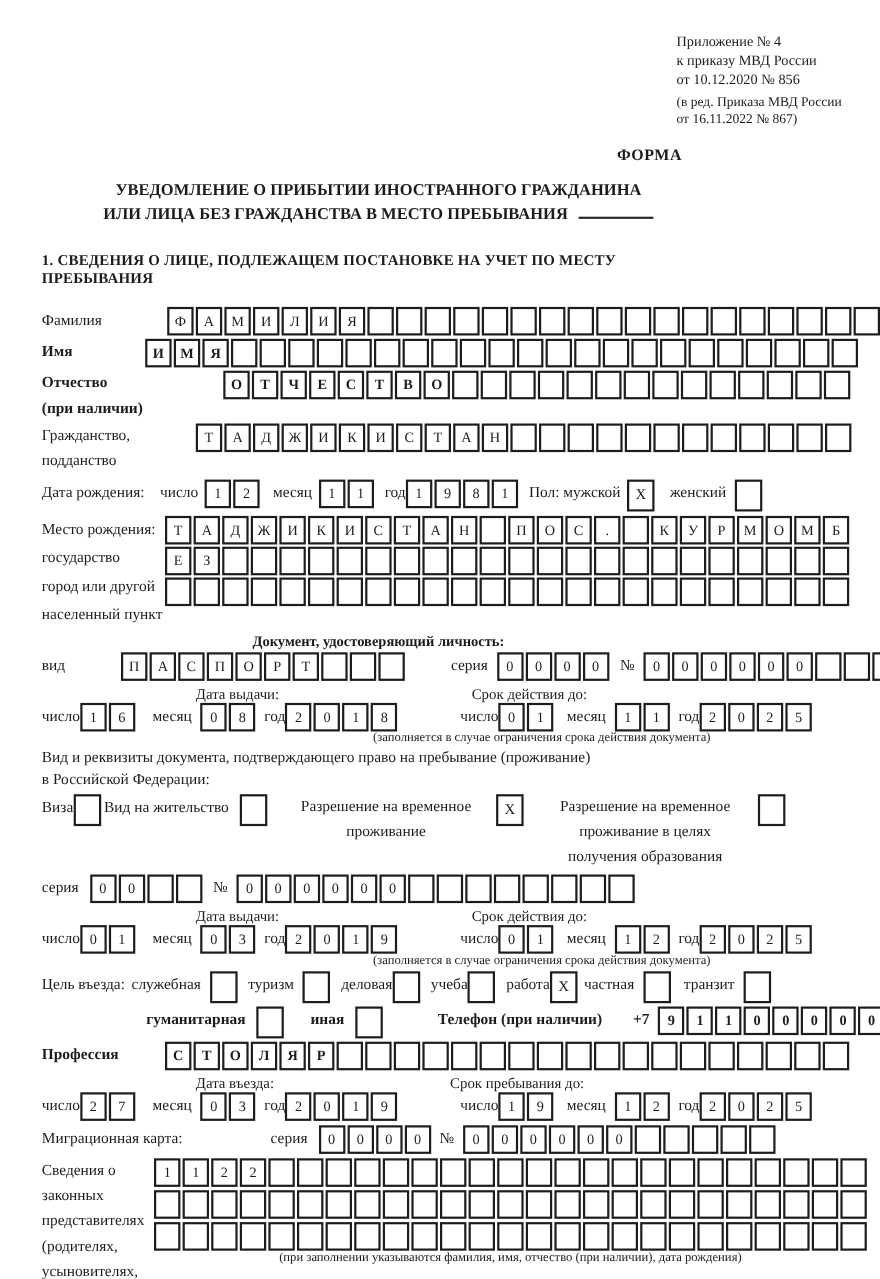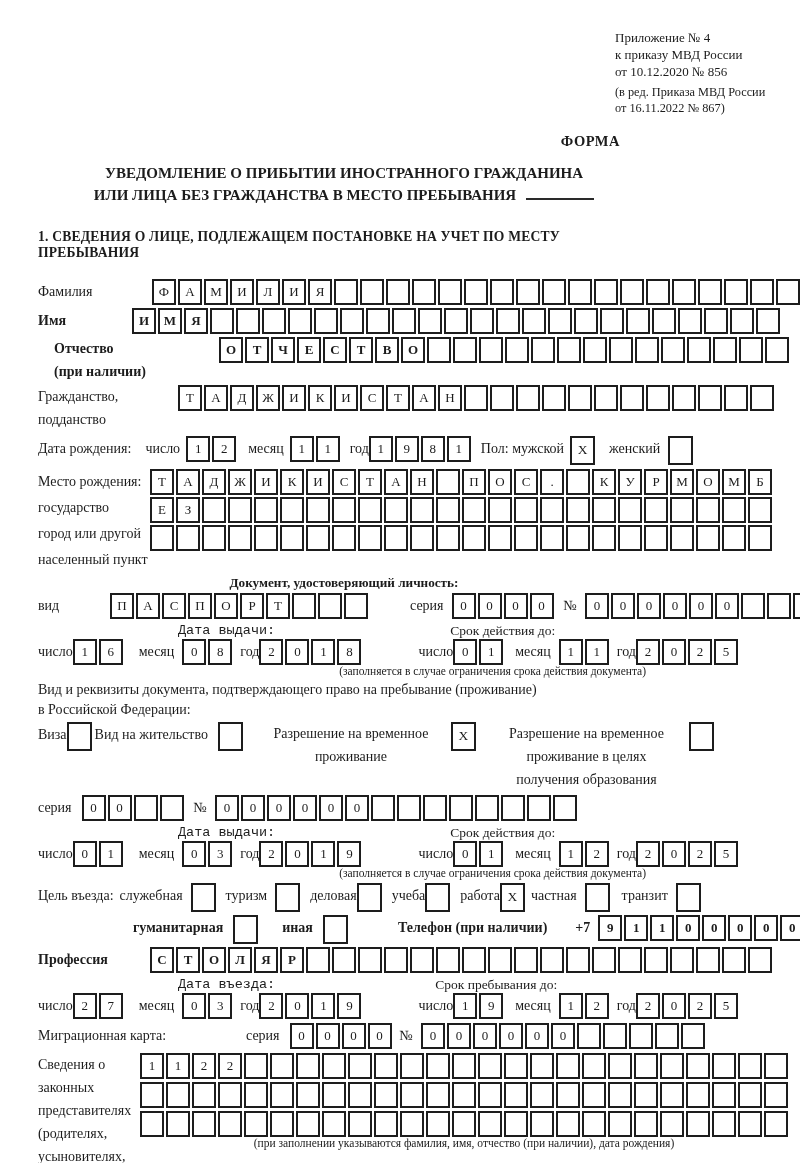--- a/index.html
+++ b/index.html
@@ -20,29 +20,29 @@
         align-items:center;justify-content:center;font-size:13px;flex:none;background:#fff;}
   .box{width:21px;height:25px;border:2px solid #1d1d1d;display:flex;align-items:center;
        justify-content:center;font-size:13.5px;flex:none;background:#fff;}
   .stack{display:flex;flex-direction:column;flex:none;}
   .stack .lbl{line-height:23px;}
   .ctr{text-align:center;}
   .heads{display:flex;white-space:nowrap;font-size:13.5px;}
   .noterow{display:flex;justify-content:flex-end;padding-right:4px;}
   .dochead{text-align:center;font-weight:bold;font-size:13.2px;}
   
-  .w94{width:94px;flex:none;} .w165{width:165px;flex:none;margin-left:16px;} .w140{width:140px;flex:none;}
+  .w94{width:94px;flex:none;} .w165{width:165px;flex:none;} .w140{width:140px;flex:none;}
   .w112{width:112px;flex:none;} .w72{width:72px;flex:none;} .w102{width:102px;flex:none;}
   .w190{width:190px;flex:none;}
   
   .mt2{margin-top:2px;}.mt3{margin-top:3px;font-weight:bold;}.mt4{margin-top:4px;}.mt5{margin-top:5px;}
   .mt6{margin-top:0;}.mt18{margin-top:18px;gap:20px;}.ml6{margin-left:6px;}.ml8{margin-left:8px;}.ml10{margin-left:10px;}
   .ml12{margin-left:12px;}.ml14{margin-left:14px;}.ml16{margin-left:3px;}.ml18{margin-left:18px;}
   .ml24{margin-left:24px;}.ml28{margin-left:28px;}.ml40{margin-left:40px;}.ml50{margin-left:50px;}
-  .ml55{margin-left:55px;}.ml95{margin-left:95px;}.ml140{margin-left:140px;font-family:Liberation Mono, monospace;}.ml160{margin-left:160px;}
+  .ml55{margin-left:55px;}.ml95{margin-left:95px;}.ml140{margin-left:140px;}.ml160{margin-left:160px;}
   .ml175{margin-left:175px;}
   .mr6{margin-right:6px;}.mr8{margin-right:8px;}.mr10{margin-right:10px;}
 </style>
 </head>
 <body>
 
 <div class="page">
 
   <div class="annex">
     <div>Приложение № 4</div>

